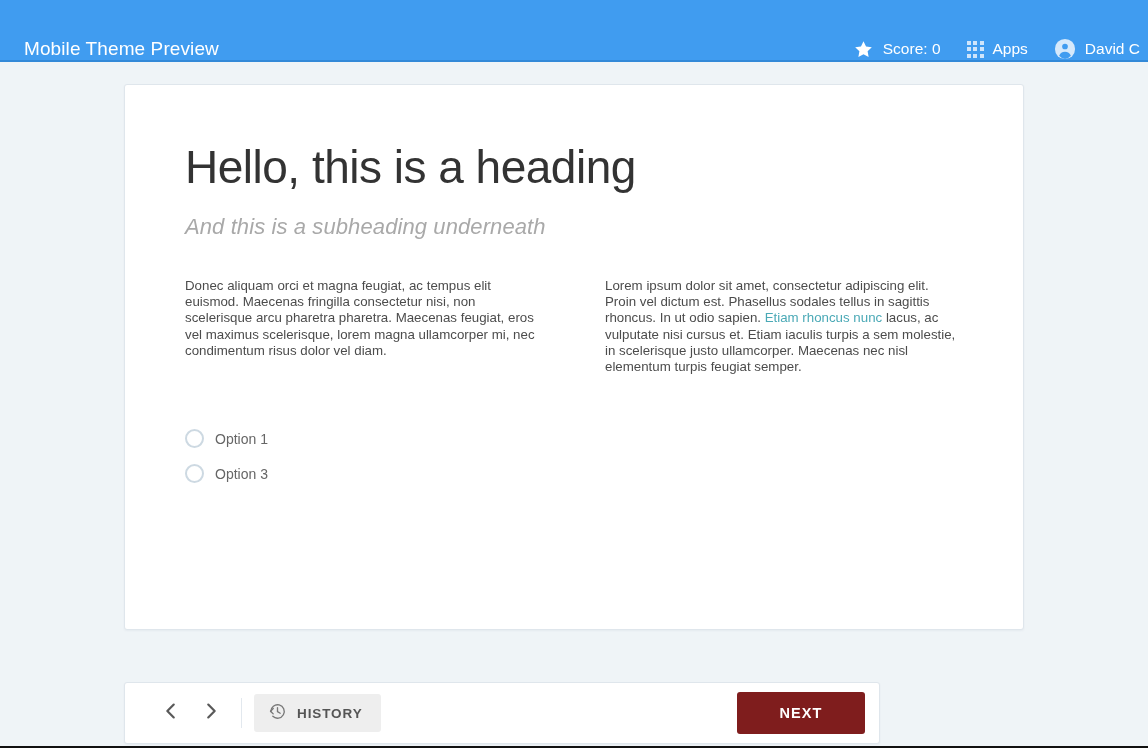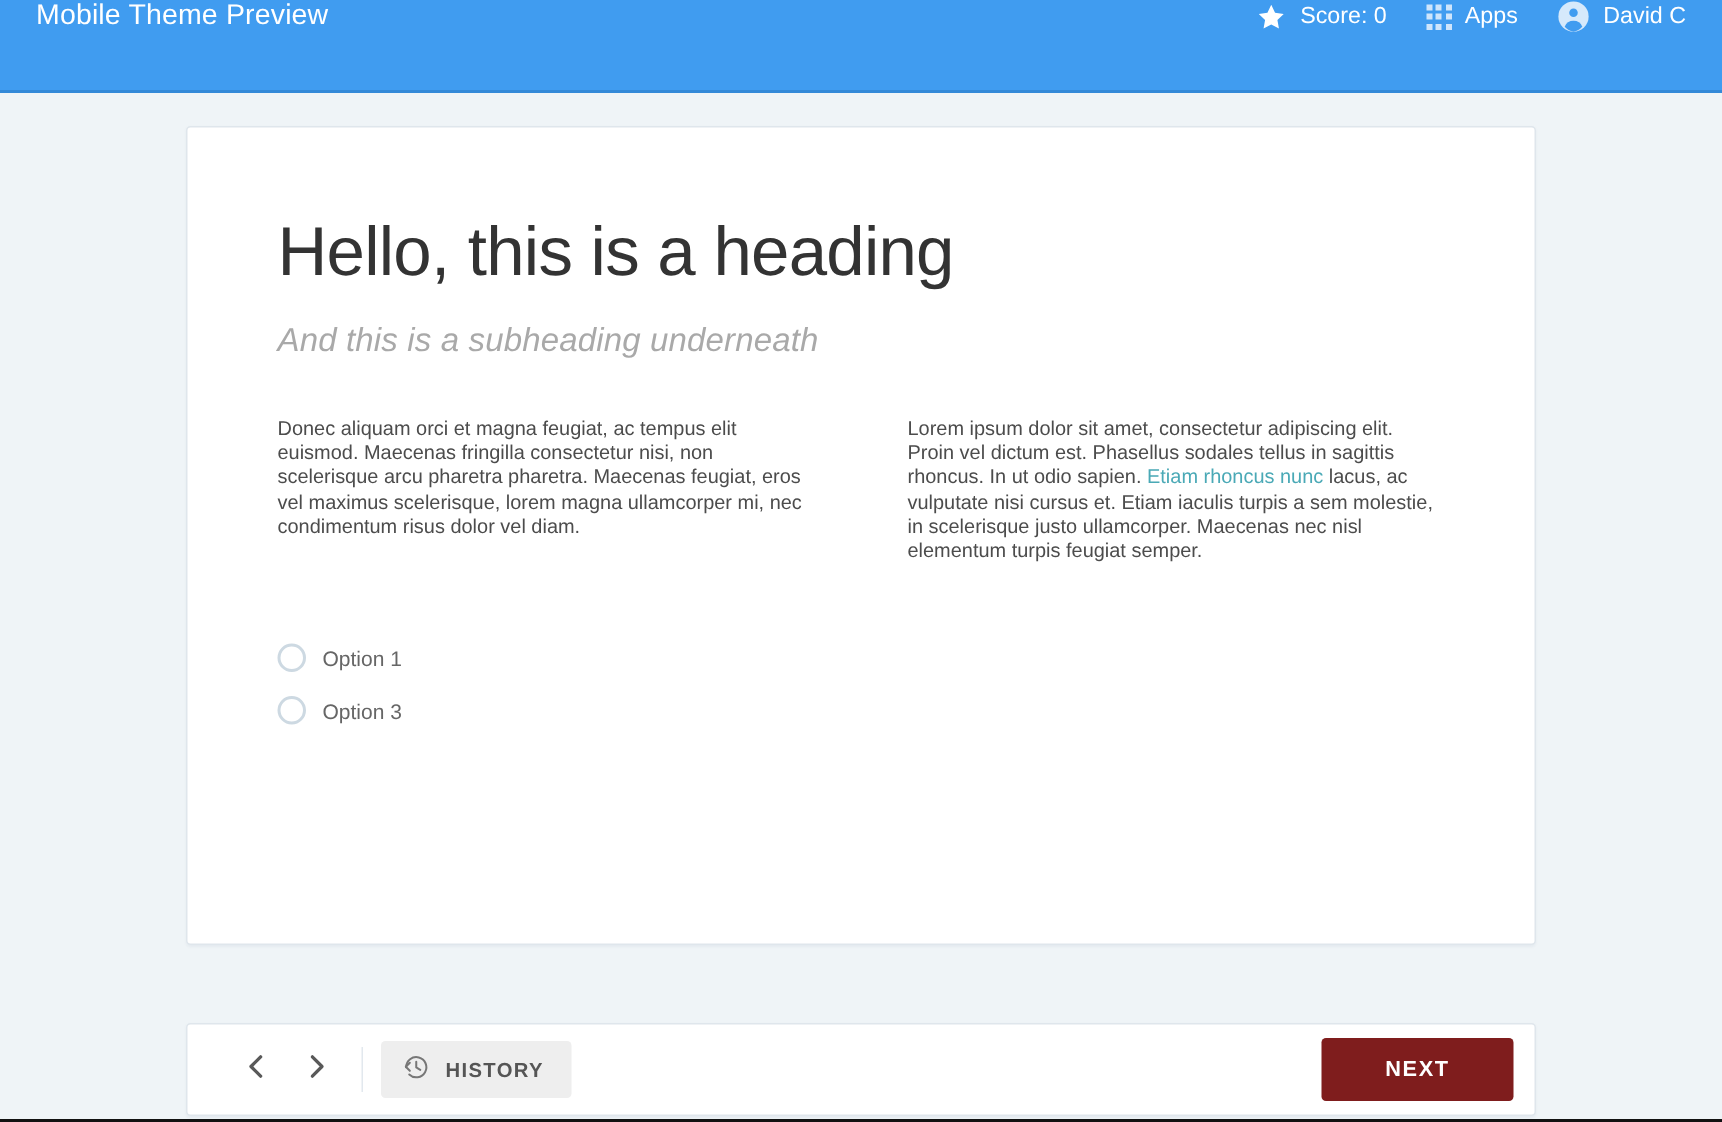--- a/index.html
+++ b/index.html
@@ -18,23 +18,23 @@
     -webkit-font-smoothing: antialiased;
   }
 
   
   .app-header {
     position: relative;
     height: 62px;
     background: #3d9bee;
     background: #409cf0;
     display: flex;
-    align-items: flex-start;
+    align-items: flex-end;
     justify-content: space-between;
-    padding: 0 24px 0 24px;
+    padding: 0 8px 0 24px;
     border-bottom: 2px solid #3389d8;
   }
   .app-title {
     color: #ffffff;
     font-size: 19px;
     font-weight: 400;
     letter-spacing: 0.1px;
     white-space: nowrap;
   }
   .header-right {
@@ -147,21 +147,21 @@
   }
   .option-label {
     font-size: 14px;
     color: #666666;
   }
 
   
   .toolbar-card {
     left: 124px;
     top: 620px;
-    width: 900px;
+    width: 756px;
     height: 62px;
     display: flex;
     align-items: center;
     justify-content: space-between;
     padding: 0 14px 0 26px;
   }
   .toolbar-left {
     display: flex;
     align-items: center;
     gap: 0;

